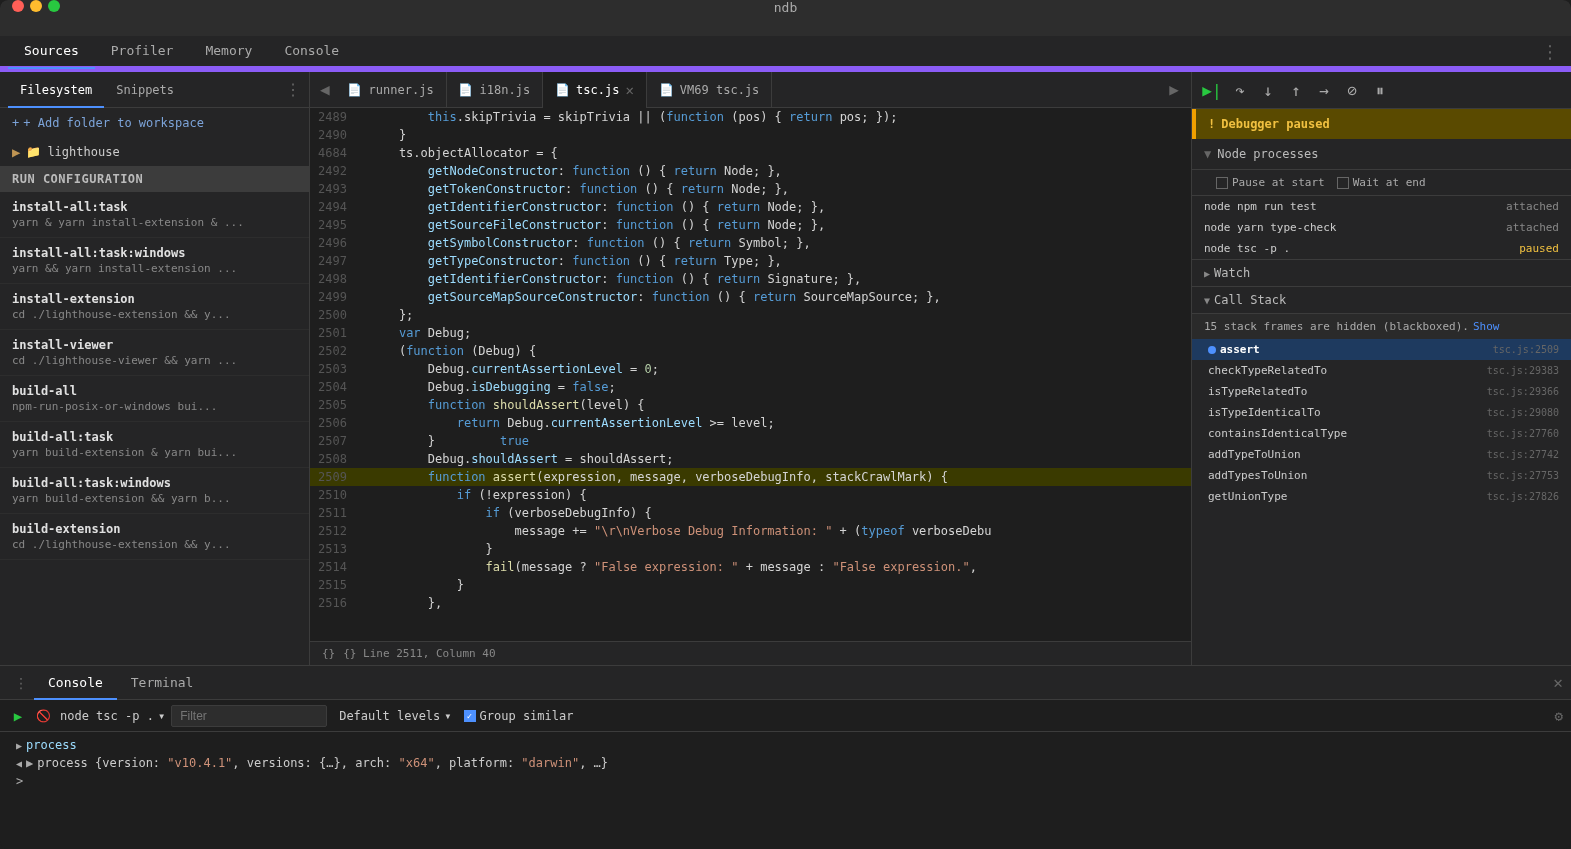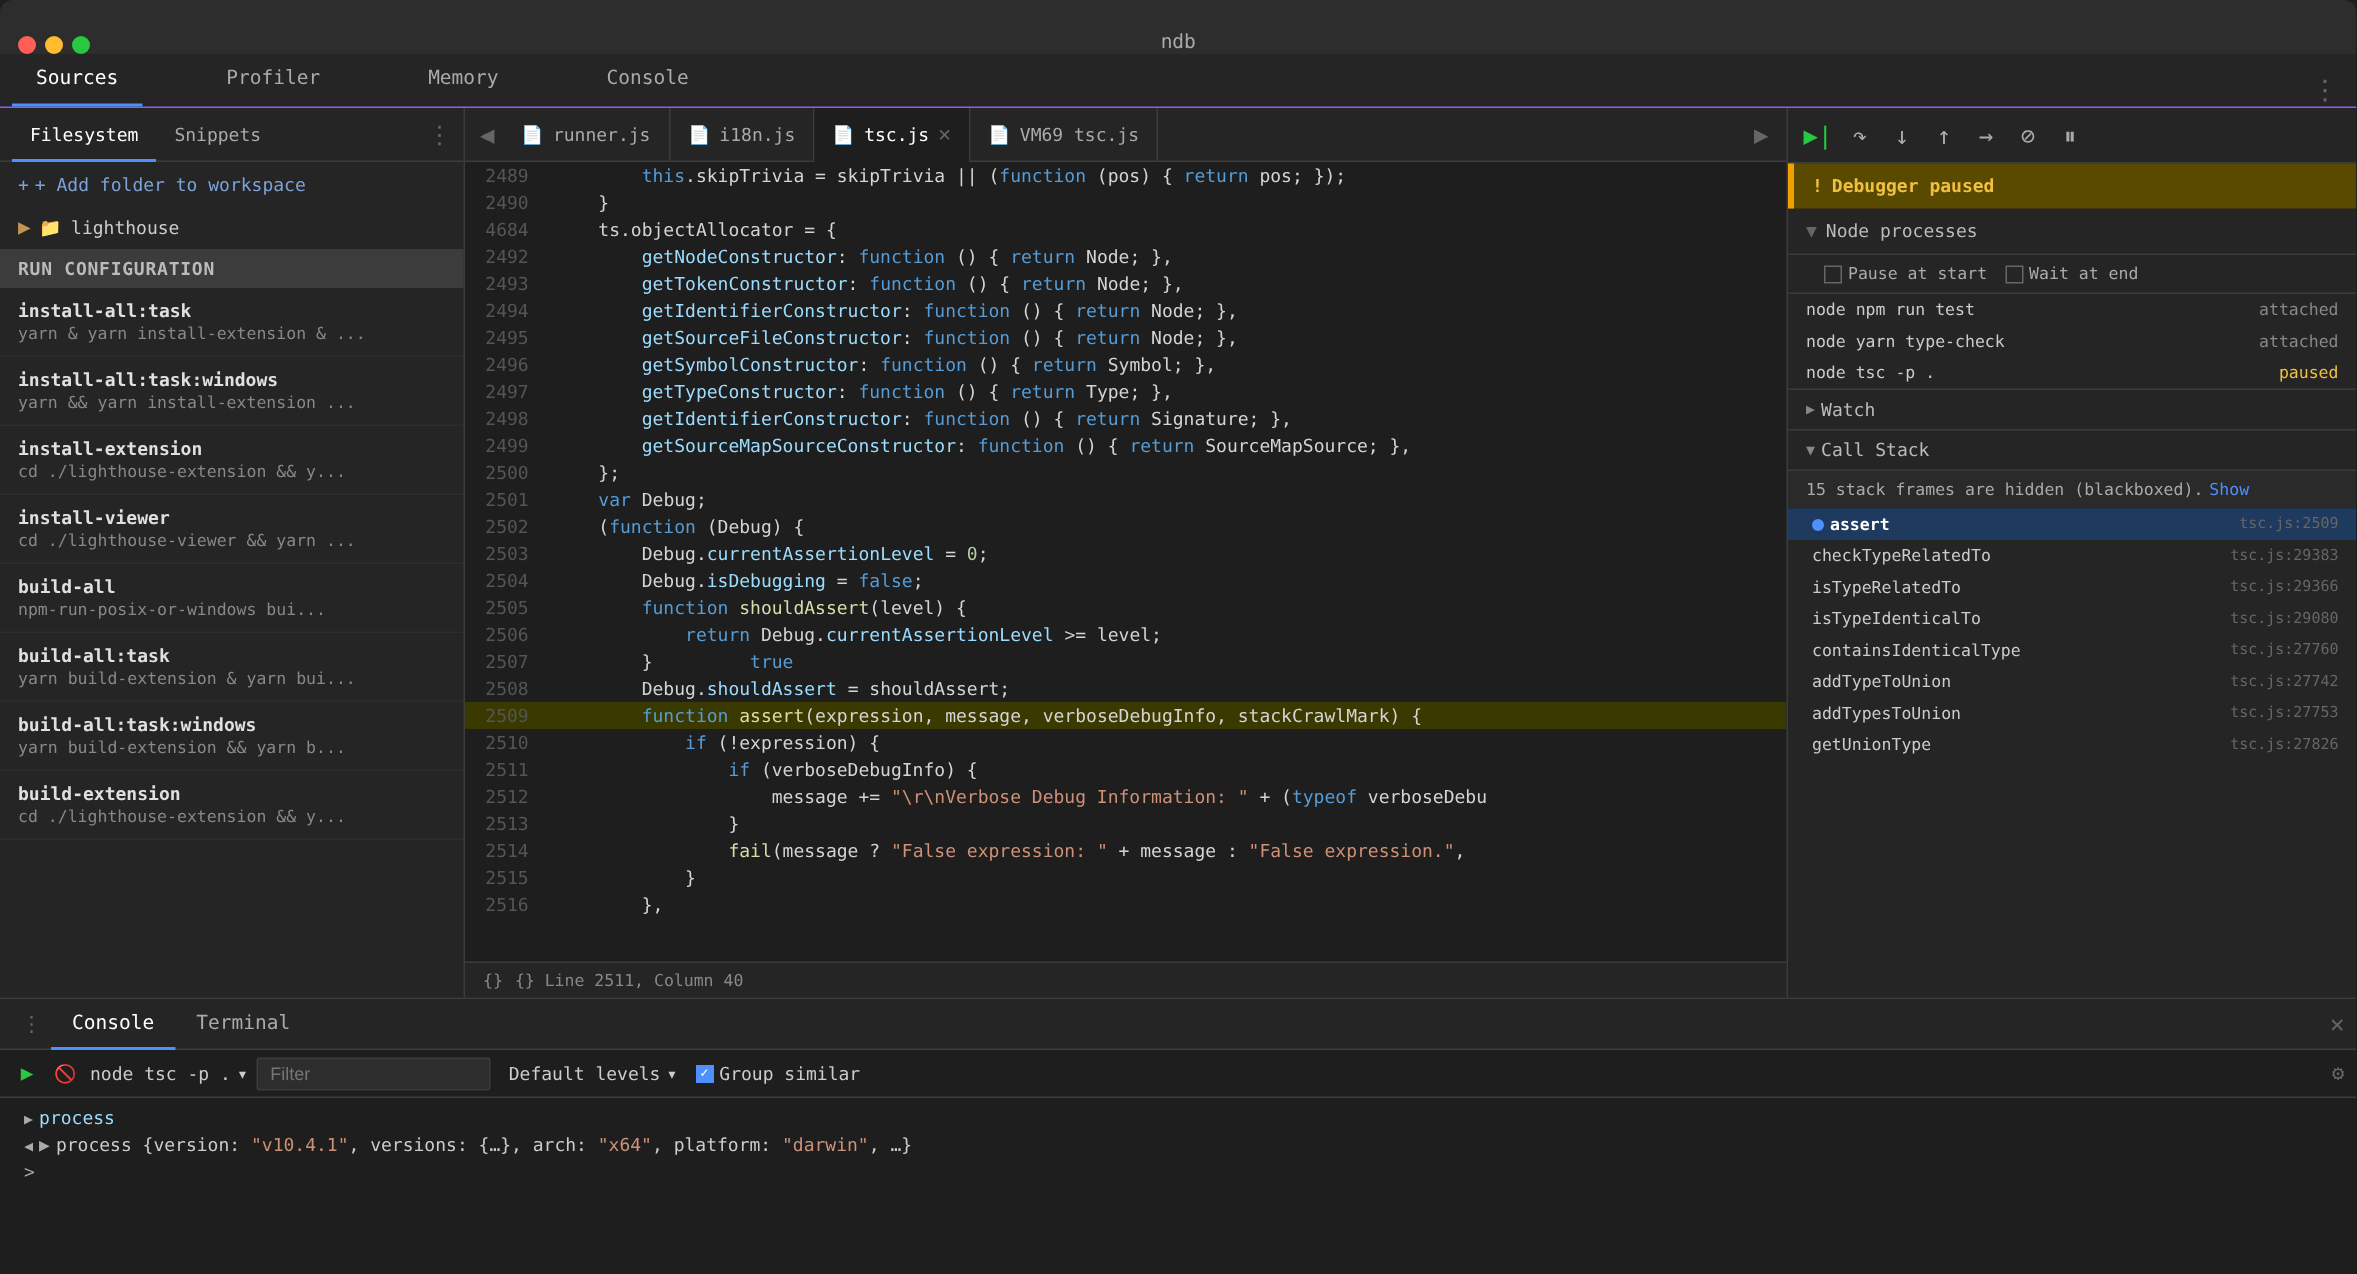--- a/index.html
+++ b/index.html
@@ -10,21 +10,21 @@
       width: 1571px;
       height: 849px;
       overflow: hidden;
       border-radius: 8px;
     }
     
     .titlebar {
       background: #2d2d2d;
       height: 36px;
       display: flex;
-      align-items: flex-end;
+      align-items: flex-start;
       justify-content: center;
       position: relative;
       border-radius: 8px 8px 0 0;
     }
     .titlebar-dots {
       position: absolute;
       left: 12px;
       display: flex;
       gap: 6px;
     }
@@ -36,26 +36,25 @@
     .dot-yellow { background: #febc2e; }
     .dot-green { background: #28c840; }
     .titlebar-title {
       color: #aaa;
       font-size: 13px;
     }
     
     .main-tabs {
       background: #252526;
       display: flex;
-      align-items: flex-end;
+      align-items: center;
       height: 36px;
-      border-bottom: 1px solid #8b5cf6;
+      border-bottom: 6px solid #8b5cf6;
       padding-left: 8px;
       position: relative;
-      gap: 40px;
     }
     .main-tab {
       padding: 0 16px;
       height: 36px;
       line-height: 36px;
       font-size: 13px;
       color: #aaa;
       cursor: pointer;
       border-bottom: 2px solid transparent;
     }
@@ -227,21 +226,21 @@
       align-items: baseline;
       padding: 0 8px;
       white-space: pre;
     }
     .code-line.highlighted {
       background: #3a3a00;
     }
     .line-num {
       color: #555;
       width: 40px;
-      text-align: center;
+      text-align: left;
       margin-right: 12px;
       flex-shrink: 0;
       user-select: none;
     }
     .line-content { flex: 1; }
     
     .kw { color: #569cd6; }
     .fn { color: #dcdcaa; }
     .str { color: #ce9178; }
     .num { color: #b5cea8; }

